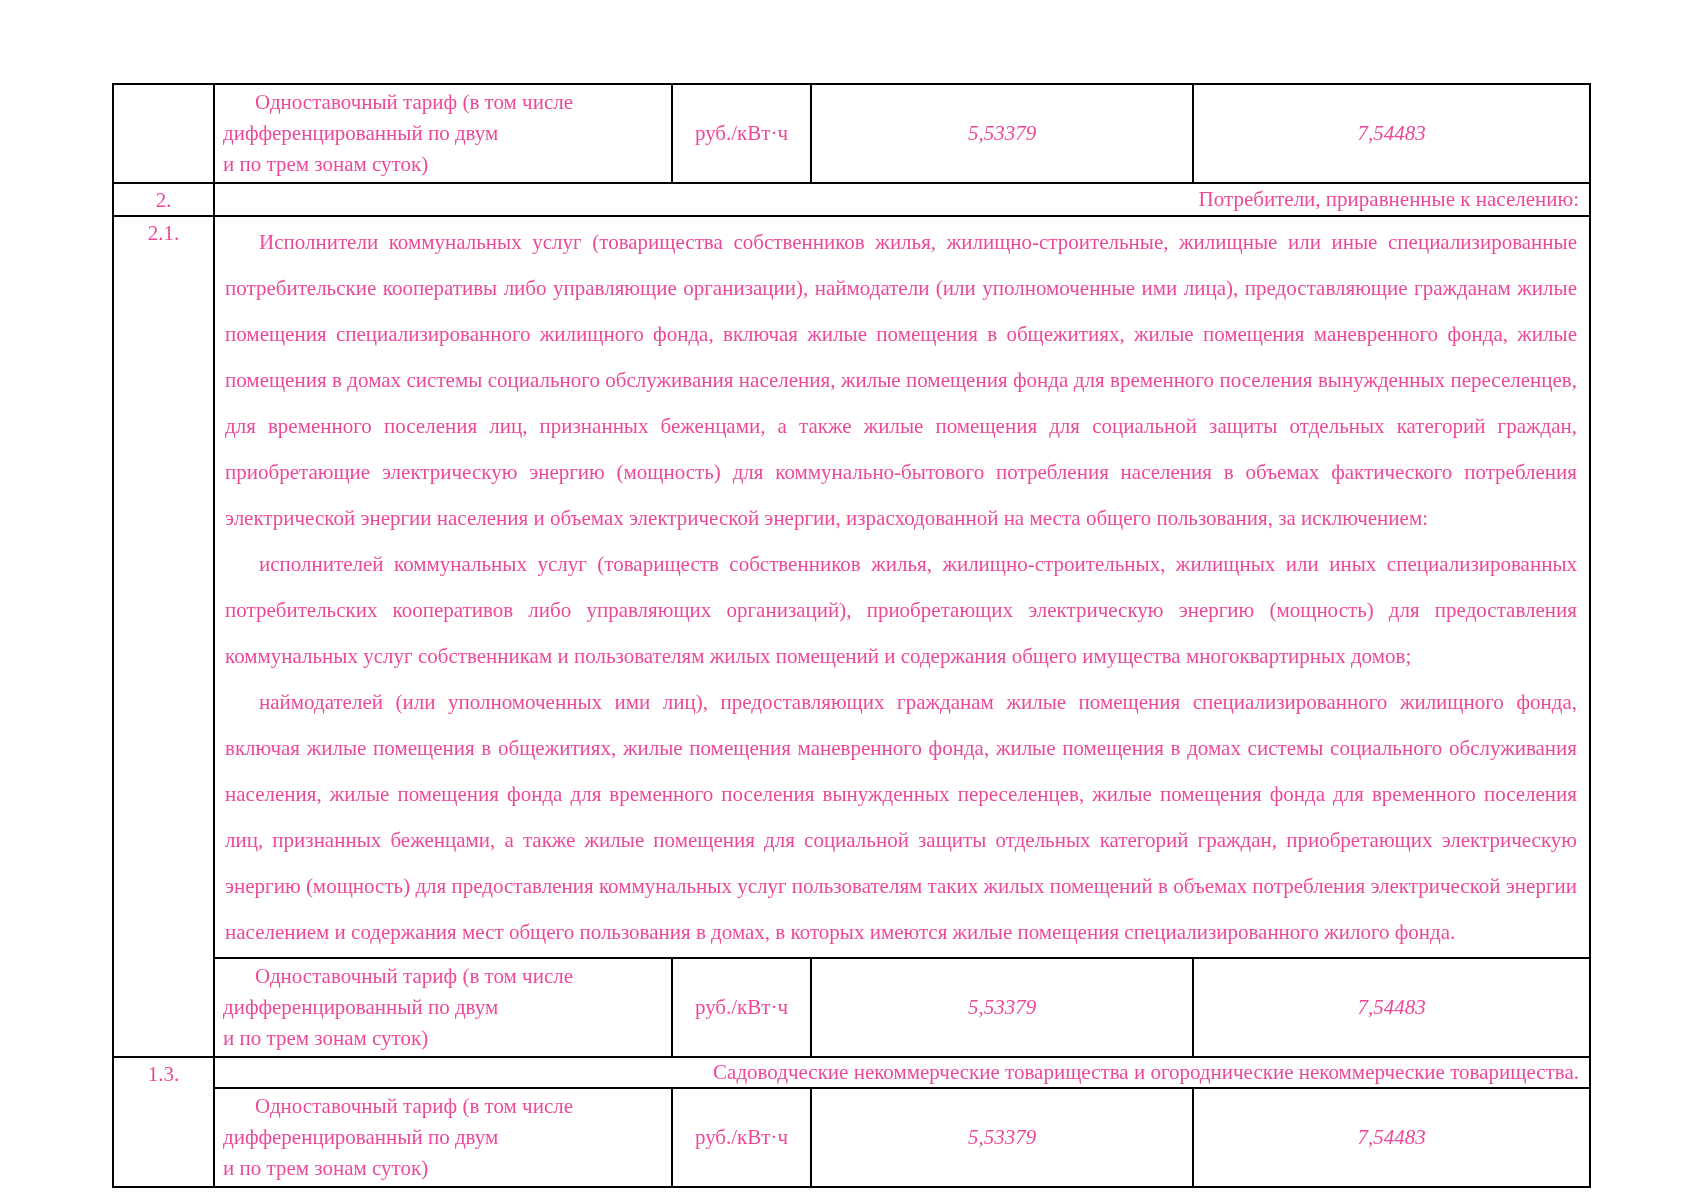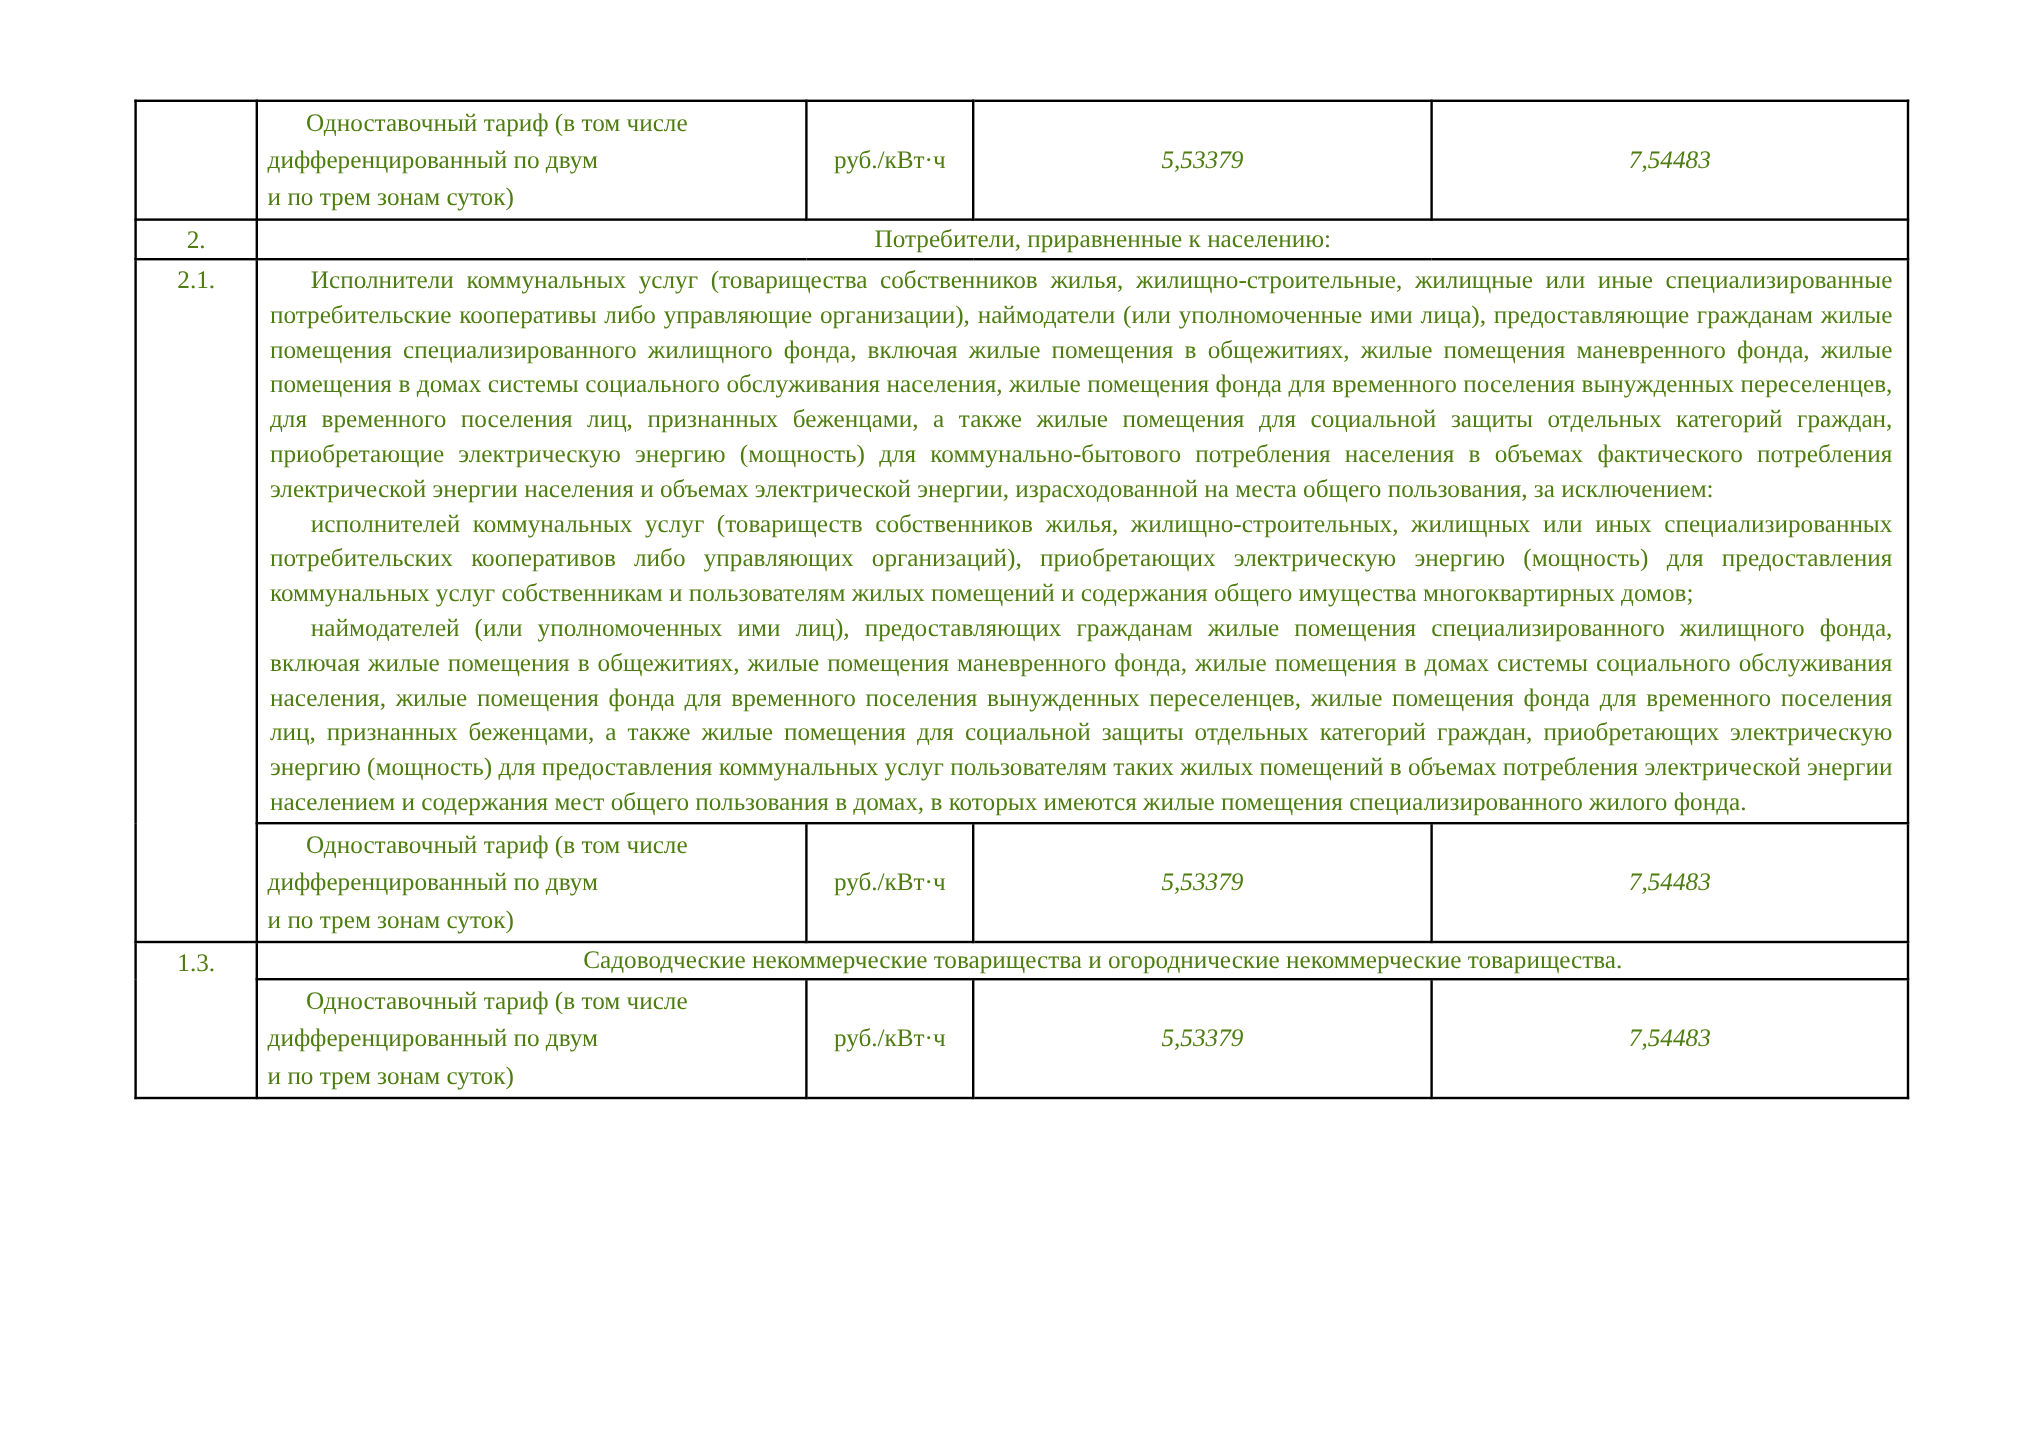--- a/index.html
+++ b/index.html
@@ -17,21 +17,21 @@
   table.tariff {
     border-collapse: collapse;
     table-layout: fixed;
     width: 1477px;
     margin: 83px 0 0 112px;
   }
   table.tariff td {
     border: 2px solid #000;
     font-family: "Liberation Serif", serif;
     font-size: 21px;
-    color: #4d7c0f;
+    color: #ec4899;
     overflow: hidden;
   }
   .h-tariff-top { height: 96px; }
   .h-section    { height: 30px; }
   .h-body       { height: 428px; }
   .h-tariff     { height: 93px; }
   .h-section-sm { height: 27px; }
 
   td.num-cell {
     text-align: center;
@@ -54,27 +54,27 @@
   td.value-cell {
     text-align: center;
     vertical-align: middle;
     font-style: italic;
   }
   td.section-cell {
     padding: 0 10px;
     text-indent: 34px;
     line-height: 29px;
     vertical-align: middle;
-    text-align: center;
+    text-align: right;
   }
   td.body-cell {
     padding: 2px 12px 2px 10px;
     text-align: justify;
     vertical-align: top;
-    line-height: 29px;
+    line-height: 46px;
   }
   td.body-cell p {
     margin: 0;
     text-indent: 34px;
   }
 </style>
 </head>
 <body>
 
 <table class="tariff">

